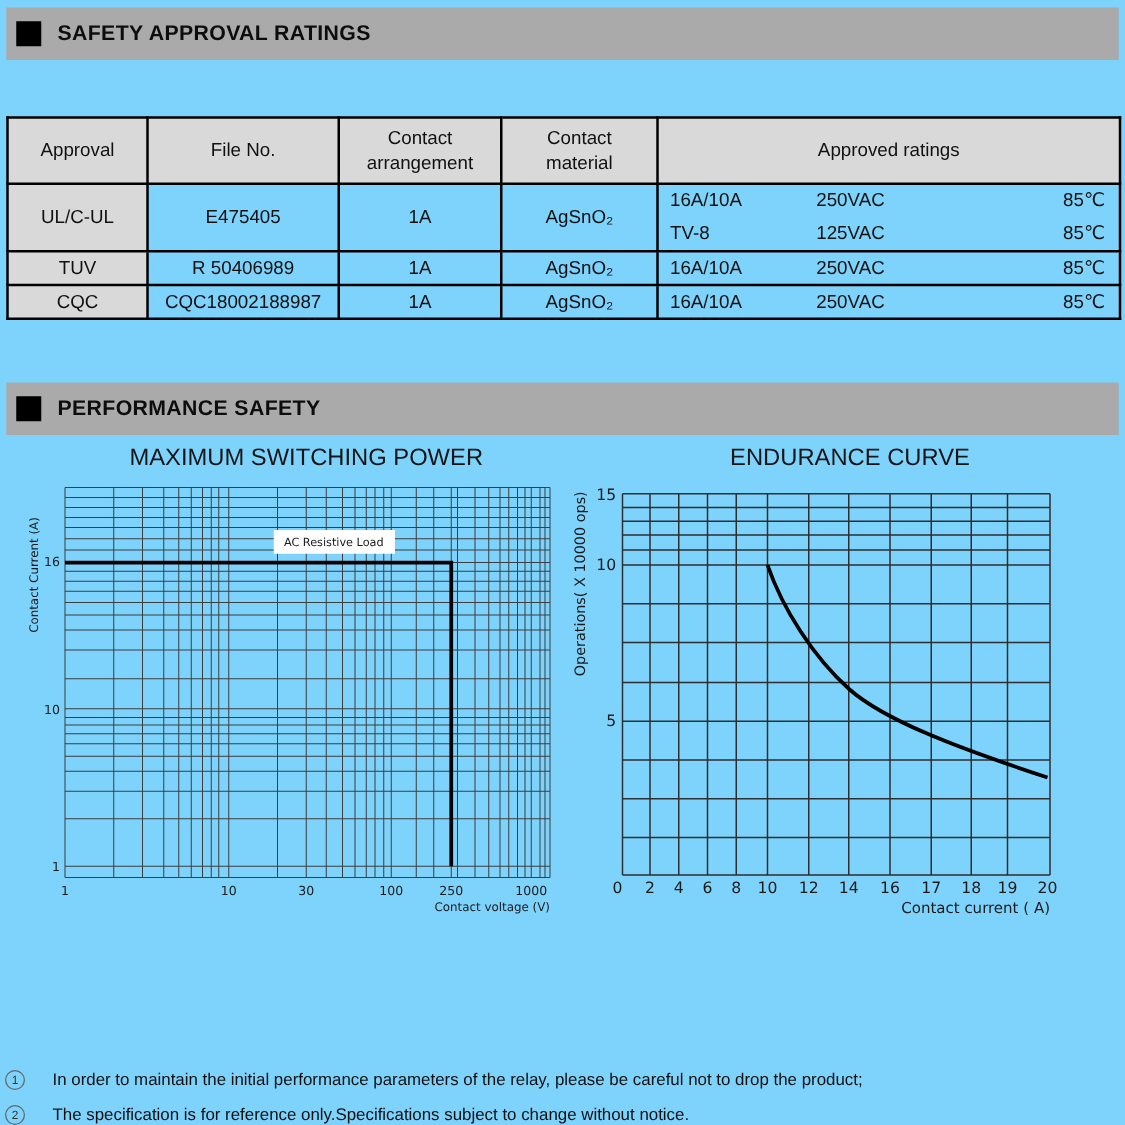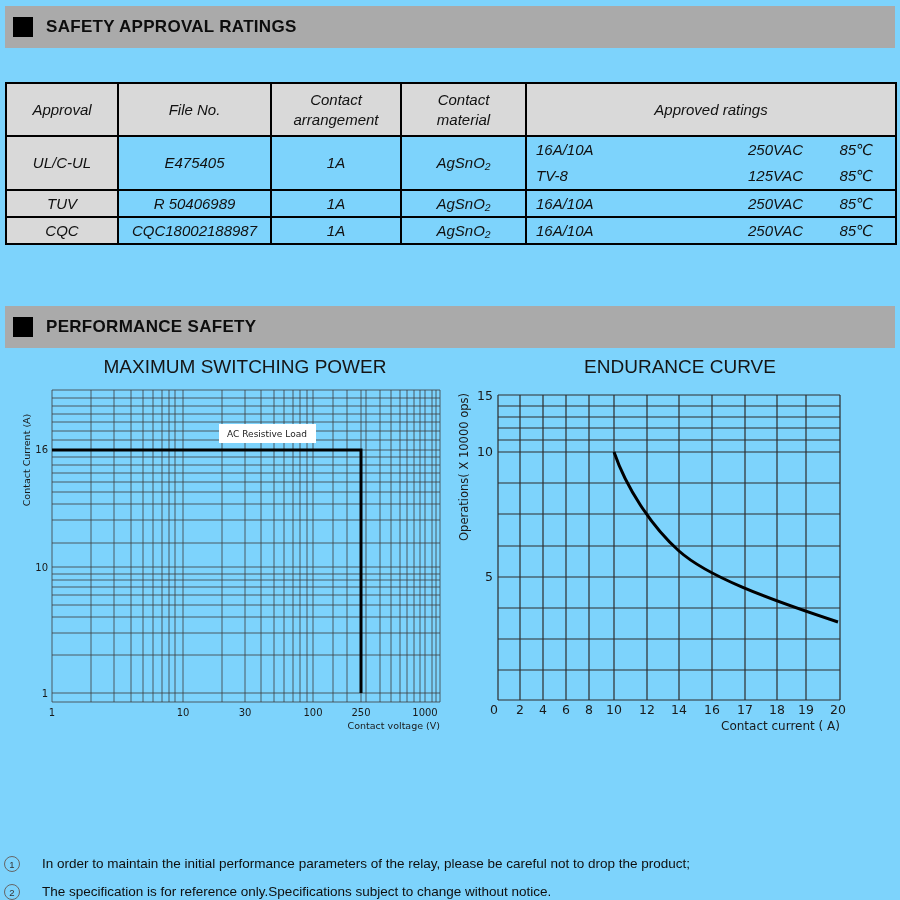--- a/index.html
+++ b/index.html
@@ -4,32 +4,32 @@
 <style>
   html,body{margin:0;padding:0;background:#fff;}
   #page{position:relative;width:900px;height:900px;background:#7dd3fc;overflow:hidden;
         font-family:"Liberation Sans","DejaVu Sans",sans-serif;color:#111;}
   
   .secbar{position:absolute;left:5px;width:890px;height:42px;background:#aaaaaa;
           display:flex;align-items:center;}
   .secbar .sq{width:20px;height:20px;background:#000;margin-left:8px;flex:0 0 auto;}
   .secbar .sectitle{margin-left:13px;font-size:17px;font-weight:bold;color:#0d0d0d;letter-spacing:.3px;}
   
-  #approval-table{position:absolute;left:5px;top:82px;width:890px;border-collapse:collapse;
-                  table-layout:fixed;font-size:15px;font-style:italic;}
+  #approval-table{position:absolute;left:5px;top:93px;width:890px;border-collapse:collapse;
+                  table-layout:fixed;font-size:15px;}
   #approval-table td,#approval-table th{border:2px solid #000;text-align:center;vertical-align:middle;
                   font-weight:normal;padding:0;line-height:1.3;}
   #approval-table th{background:#d9d9d9;}
   #approval-table td.gray{background:#d9d9d9;}
   .th-pad{padding:0 16px !important;}
   .rcell{padding:0 !important;}
-  .rline{display:flex;align-items:center;padding-left:9px;padding-right:22px;height:26px;}
+  .rline{display:flex;align-items:center;padding-left:9px;padding-right:11px;height:26px;}
   .rline.single{height:25px;}
   .rload{width:117px;text-align:left;}
-  .rvolt{width:150px;text-align:right;}
+  .rvolt{width:150px;text-align:left;}
   .rtemp{margin-left:auto;text-align:center;}
   
   .charttitle{position:absolute;top:356px;font-size:19px;text-align:center;color:#151515;}
   #lefttitle{left:40px;width:410px;}
   #righttitle{left:470px;width:420px;}
   svg{position:absolute;}
   svg text{fill:#1a1a1a;font-family:"DejaVu Sans",sans-serif;}
   .grid-l{stroke:#3d3d3d;stroke-width:0.8;fill:none;}
   .grid-r{stroke:#2e2e2e;stroke-width:1.2;fill:none;}
   .curve{stroke:#000;stroke-width:3;fill:none;stroke-linecap:butt;}

